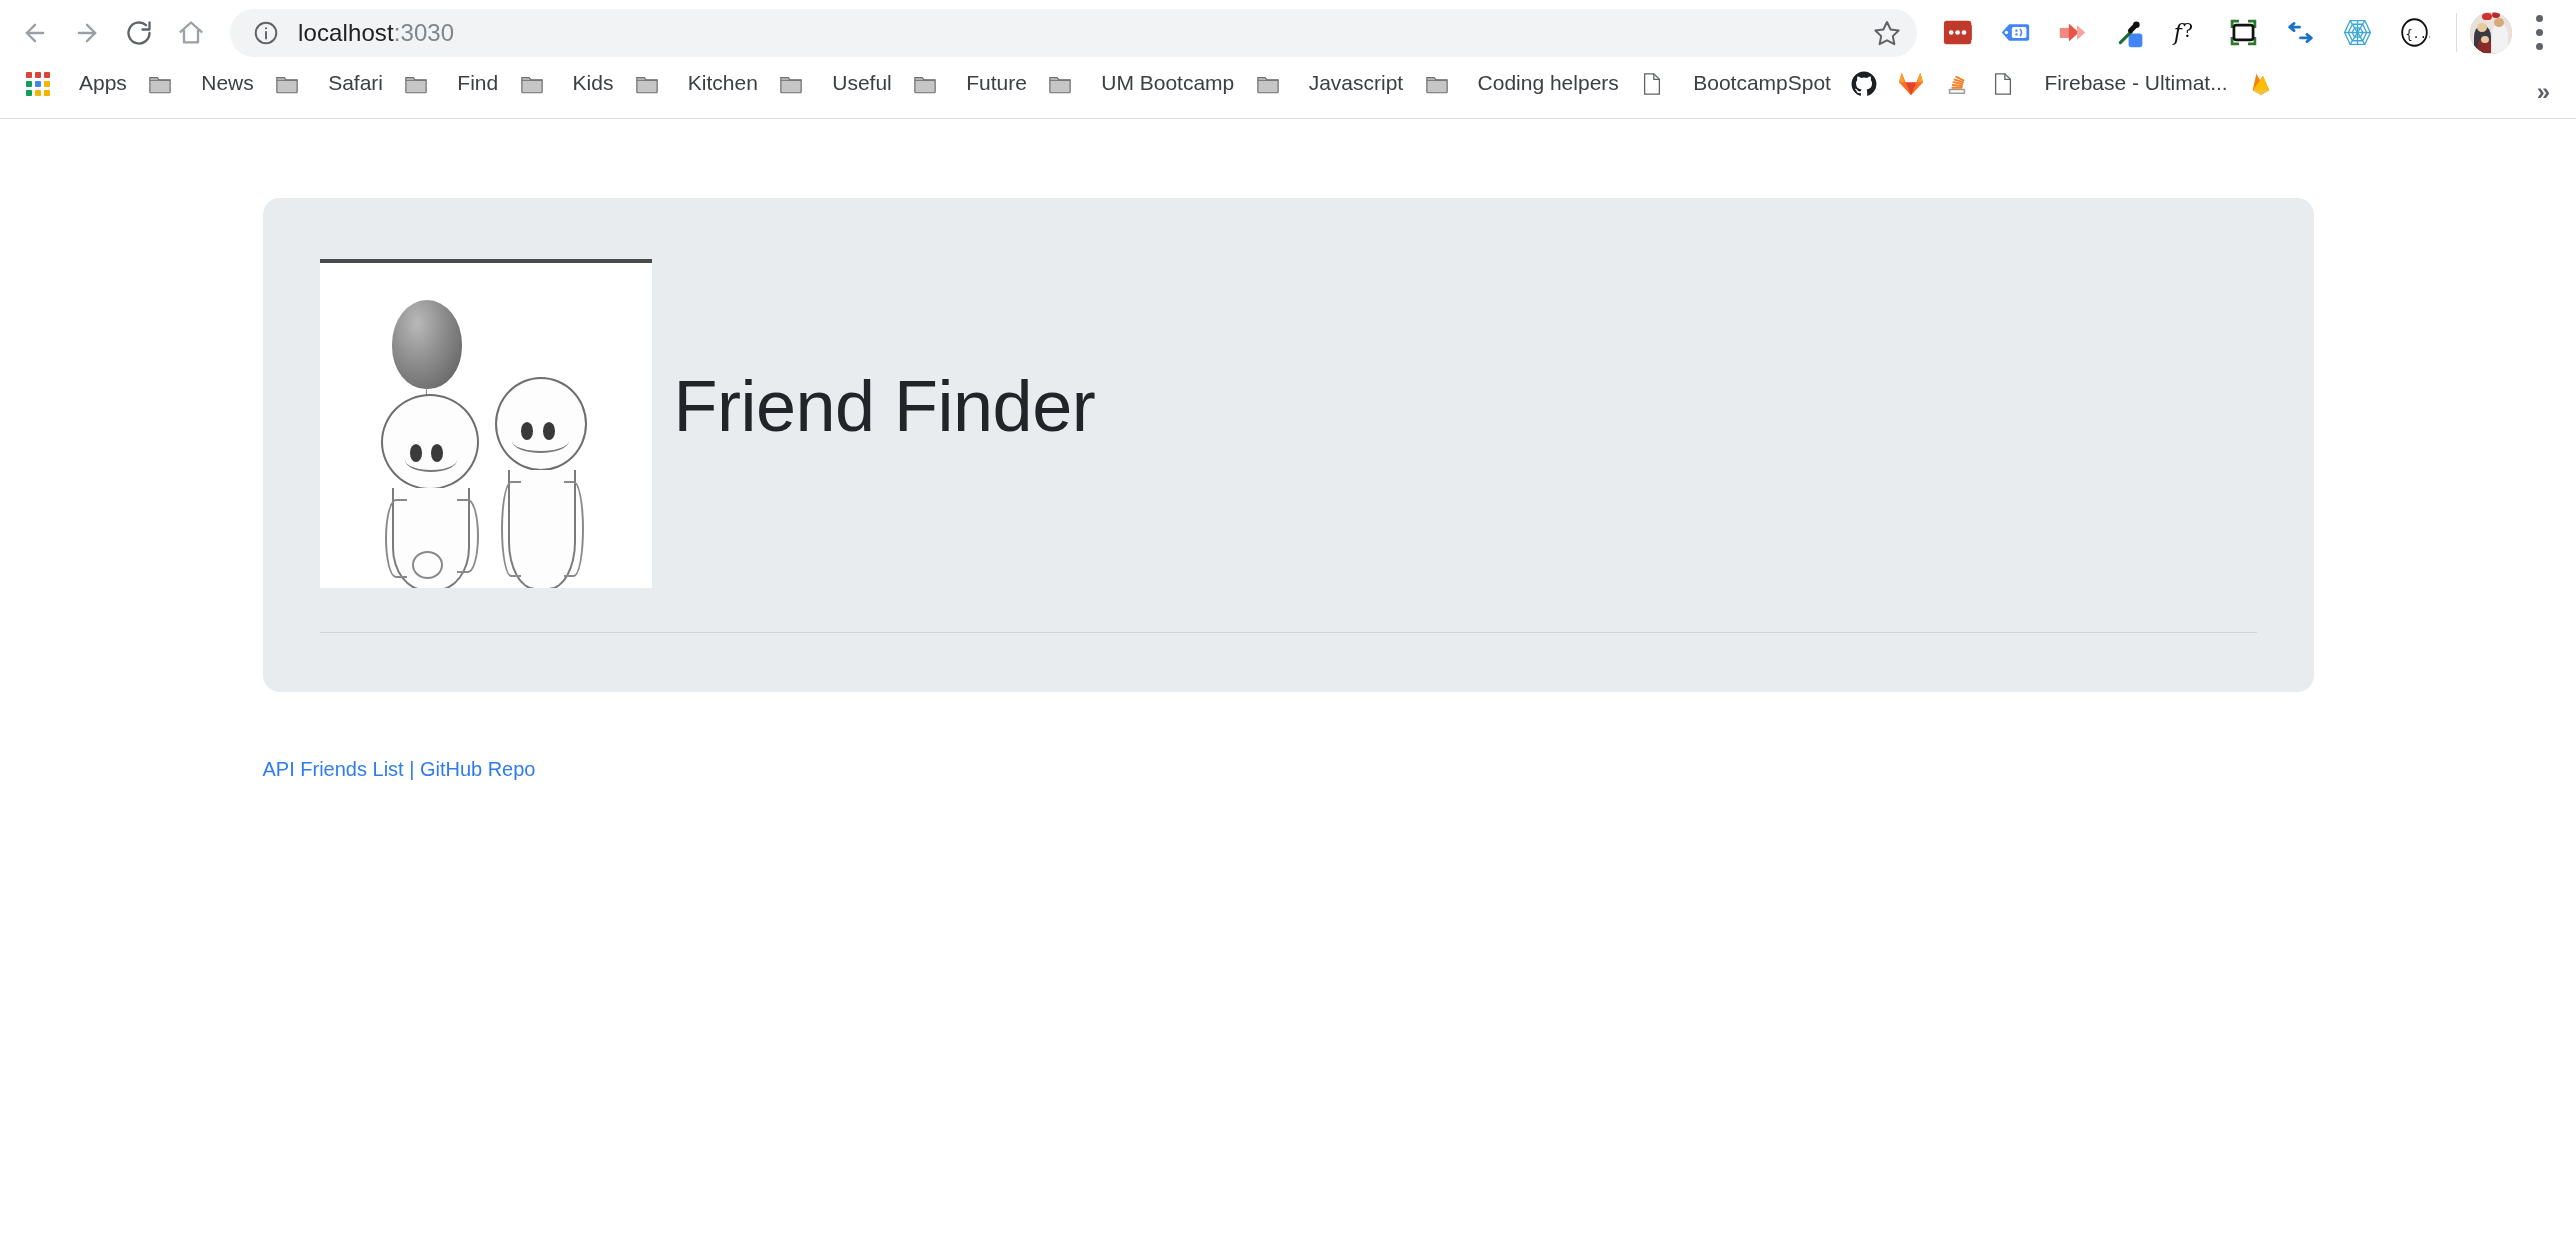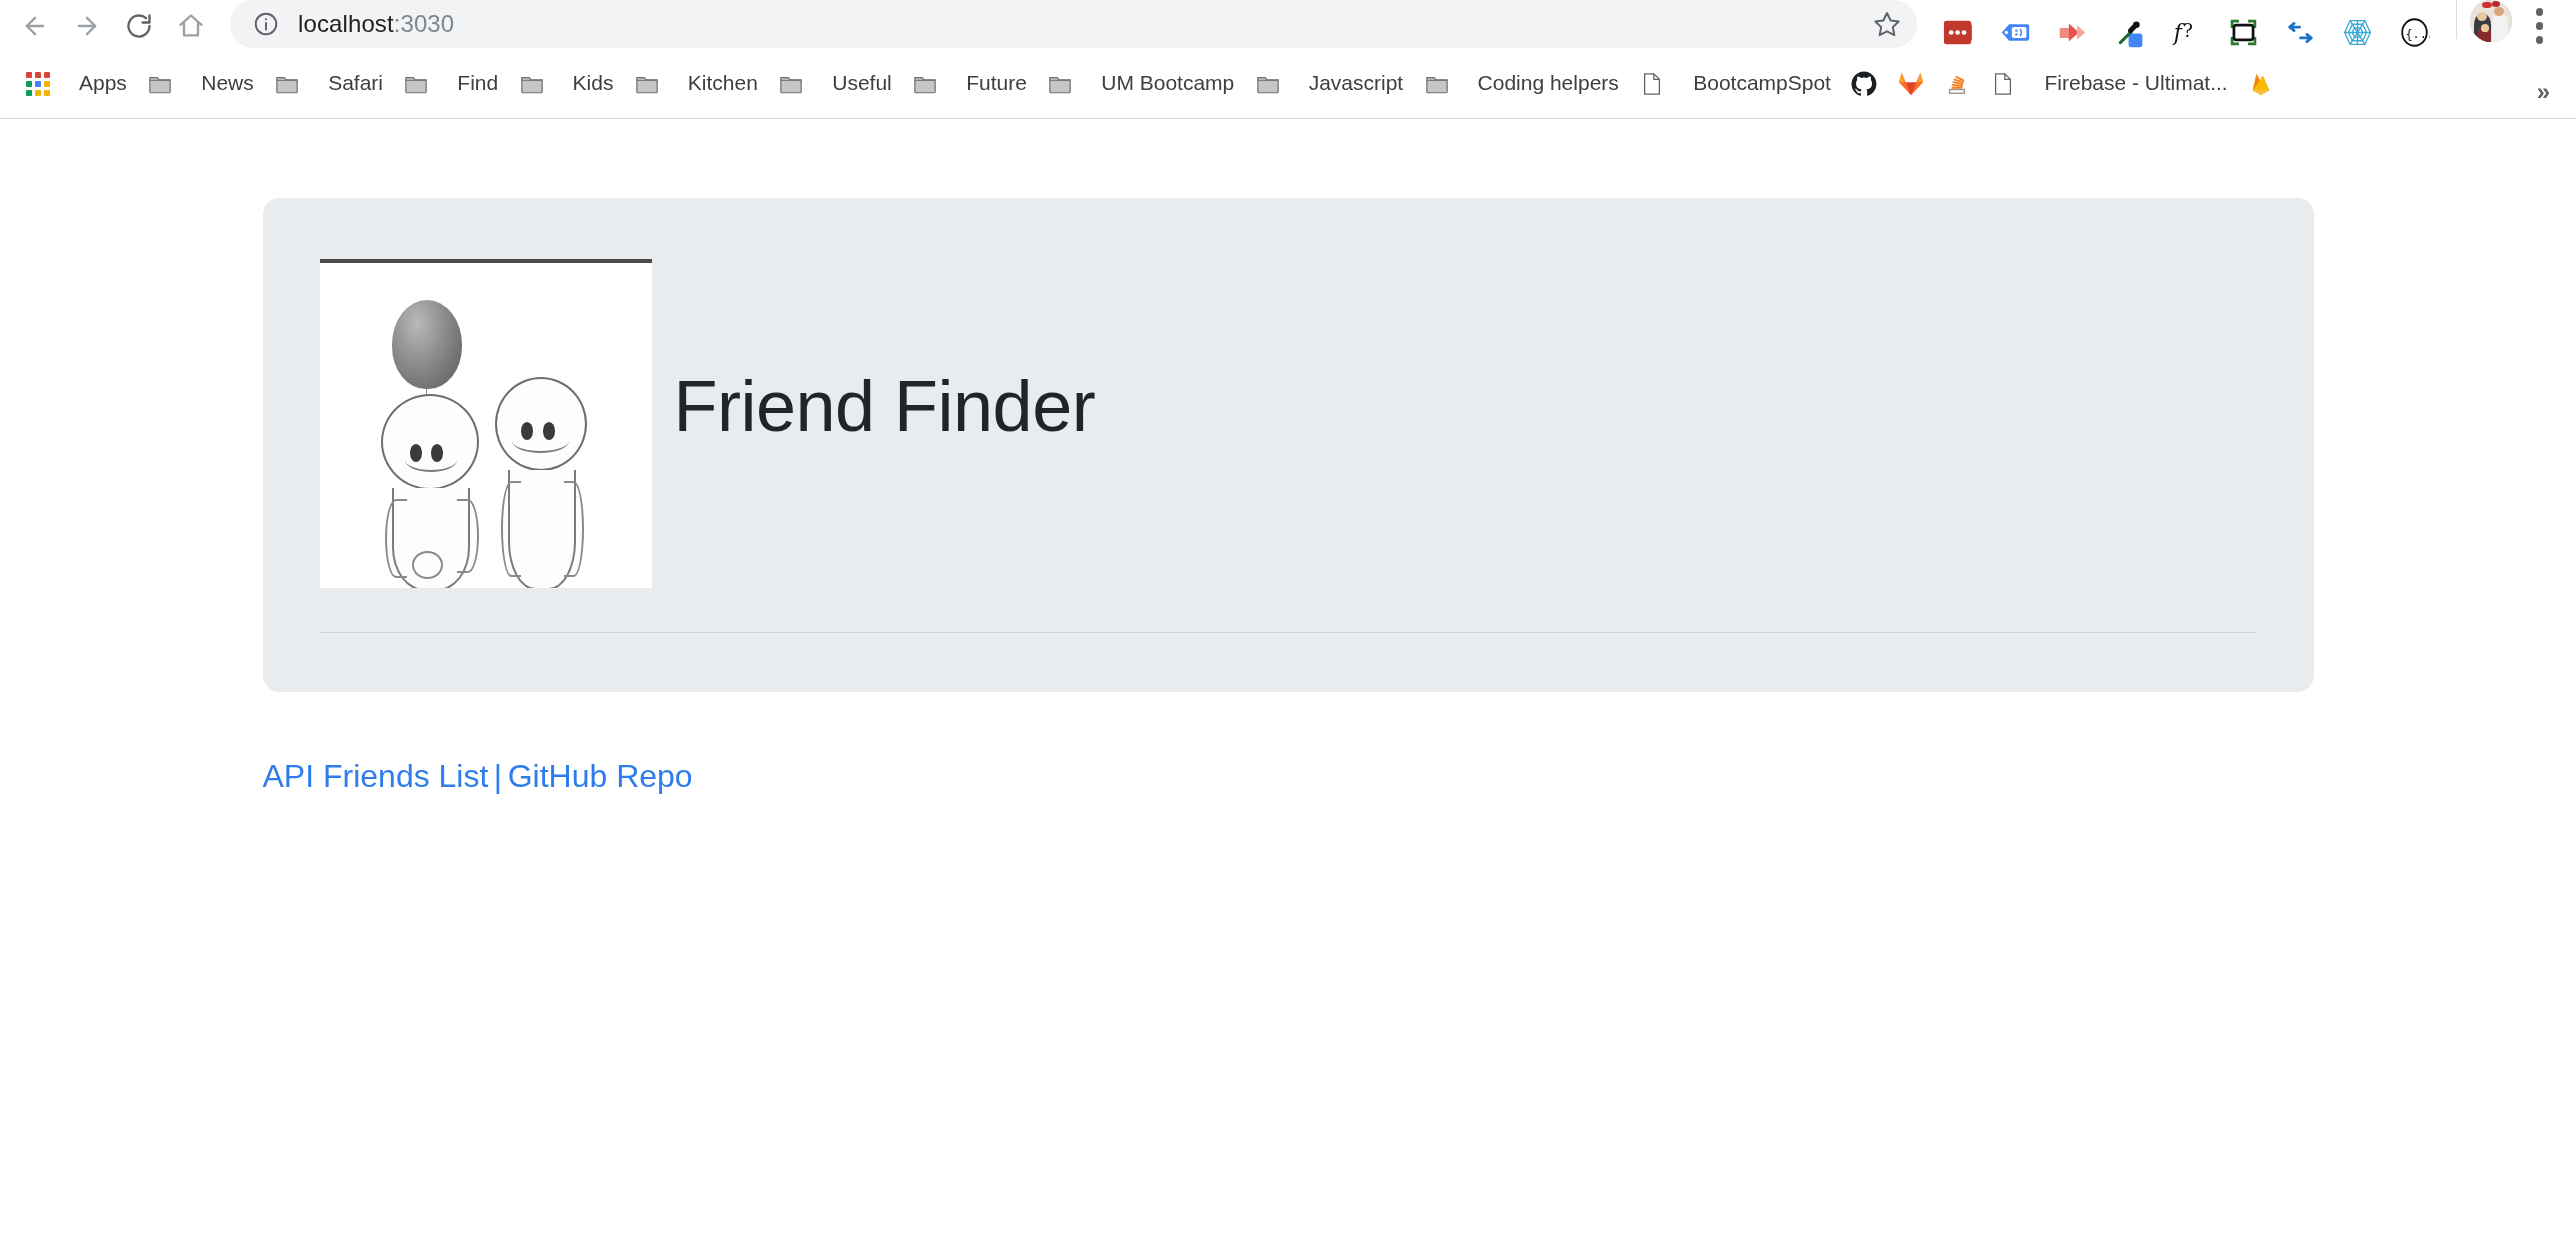--- a/index.html
+++ b/index.html
@@ -13,20 +13,21 @@
 
   
   .browser-chrome {
     width: 2576px;
     background: #ffffff;
   }
 
   .toolbar {
     height: 65px;
     display: flex;
+    align-items: center;
     padding: 0 14.8px 0 9.2px;
     background: #ffffff;
   }
 
   .nav-btn {
     width: 52px; height: 52px;
     display: flex; align-items: center; justify-content: center;
     border-radius: 50%;
     flex: 0 0 auto;
   }
@@ -284,21 +285,21 @@
     font-size: 37px;
     margin-top: 44px;
     cursor: pointer;
     line-height: 1;
     font-family: "Liberation Sans", sans-serif;
   }
   .btn-icon { width: 35px; height: 35px; display:block; flex: 0 0 auto; }
 
   .footer-links {
     margin-top: 66px;
-    font-size: 32px;
+    font-size: 20px;
     color: #2f7ced;
   }
   .footer-links a { color: #2f7ced; text-decoration: none; }
   .footer-links .divider { color: #2f7ced; padding: 0 5.5px; }
 </style>
 </head>
 <body>
 
 <div class="browser-chrome">
 

